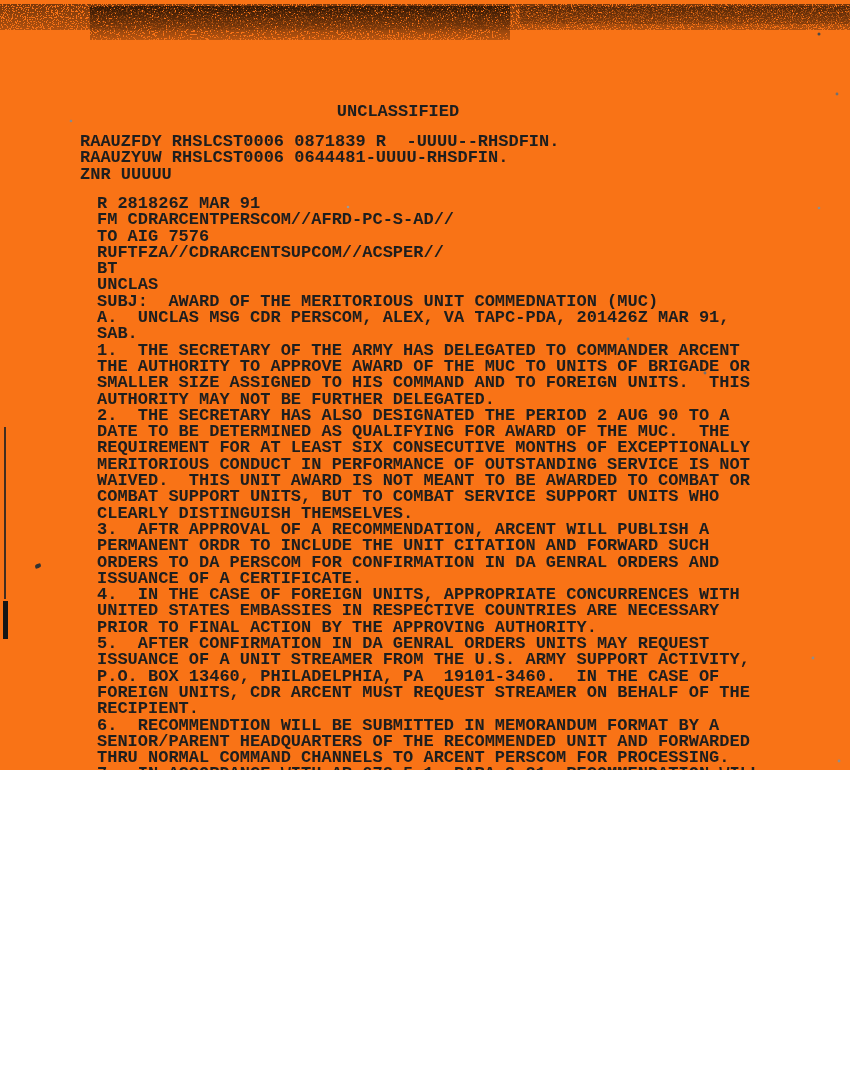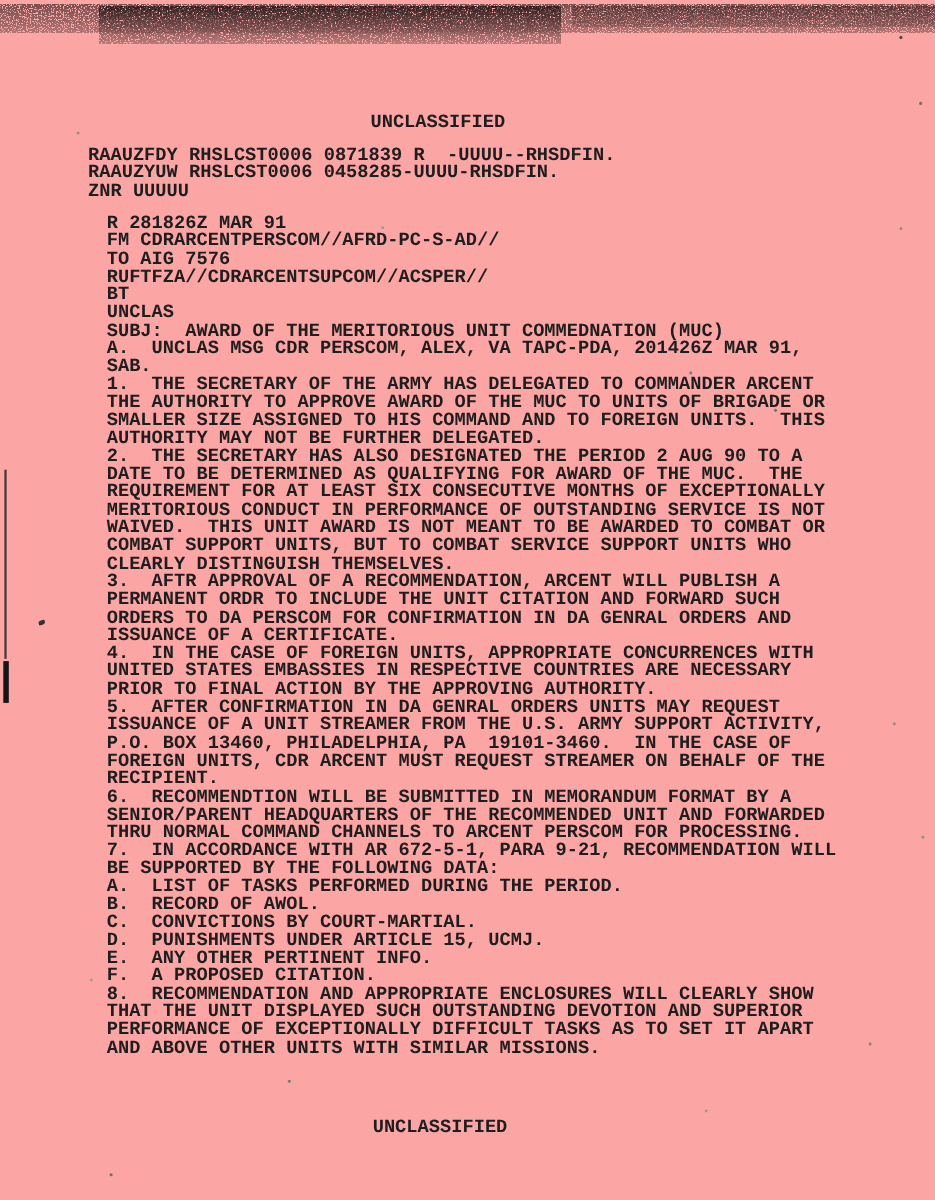--- a/index.html
+++ b/index.html
@@ -3,22 +3,22 @@
 <meta charset="utf-8">
 <style>
   html, body {
     margin: 0;
     padding: 0;
     background: #ffffff;
   }
   .page {
     position: relative;
     width: 850px;
-    height: 1091px;
-    background: #fca5a5;
+    height: 770px;
+    background: #f97316;
     overflow: hidden;
     font-family: "Liberation Mono", "DejaVu Sans Mono", monospace;
     font-size: 17px;
     line-height: 16.3px;
     font-weight: bold;
     color: #1e1e1e;
     letter-spacing: 0;
   }
   pre {
     margin: 0;
@@ -148,21 +148,21 @@
 
   <div class="specks"></div>
 
   <div class="edge-line"></div>
   <div class="edge-bar"></div>
   <div class="margin-tick"></div>
 
   <div class="cls-top">UNCLASSIFIED</div>
 
   <pre class="tx-header">RAAUZFDY RHSLCST0006 0871839 R  -UUUU--RHSDFIN.
-RAAUZYUW RHSLCST0006 0458285-UUUU-RHSDFIN.
+RAAUZYUW RHSLCST0006 0644481-UUUU-RHSDFIN.
 ZNR UUUUU</pre>
 
   <pre class="msg-body">R 281826Z MAR 91
 FM CDRARCENTPERSCOM//AFRD-PC-S-AD//
 TO AIG 7576
 RUFTFZA//CDRARCENTSUPCOM//ACSPER//
 BT
 UNCLAS
 SUBJ:  AWARD OF THE MERITORIOUS UNIT COMMEDNATION (MUC)
 A.  UNCLAS MSG CDR PERSCOM, ALEX, VA TAPC-PDA, 201426Z MAR 91,

